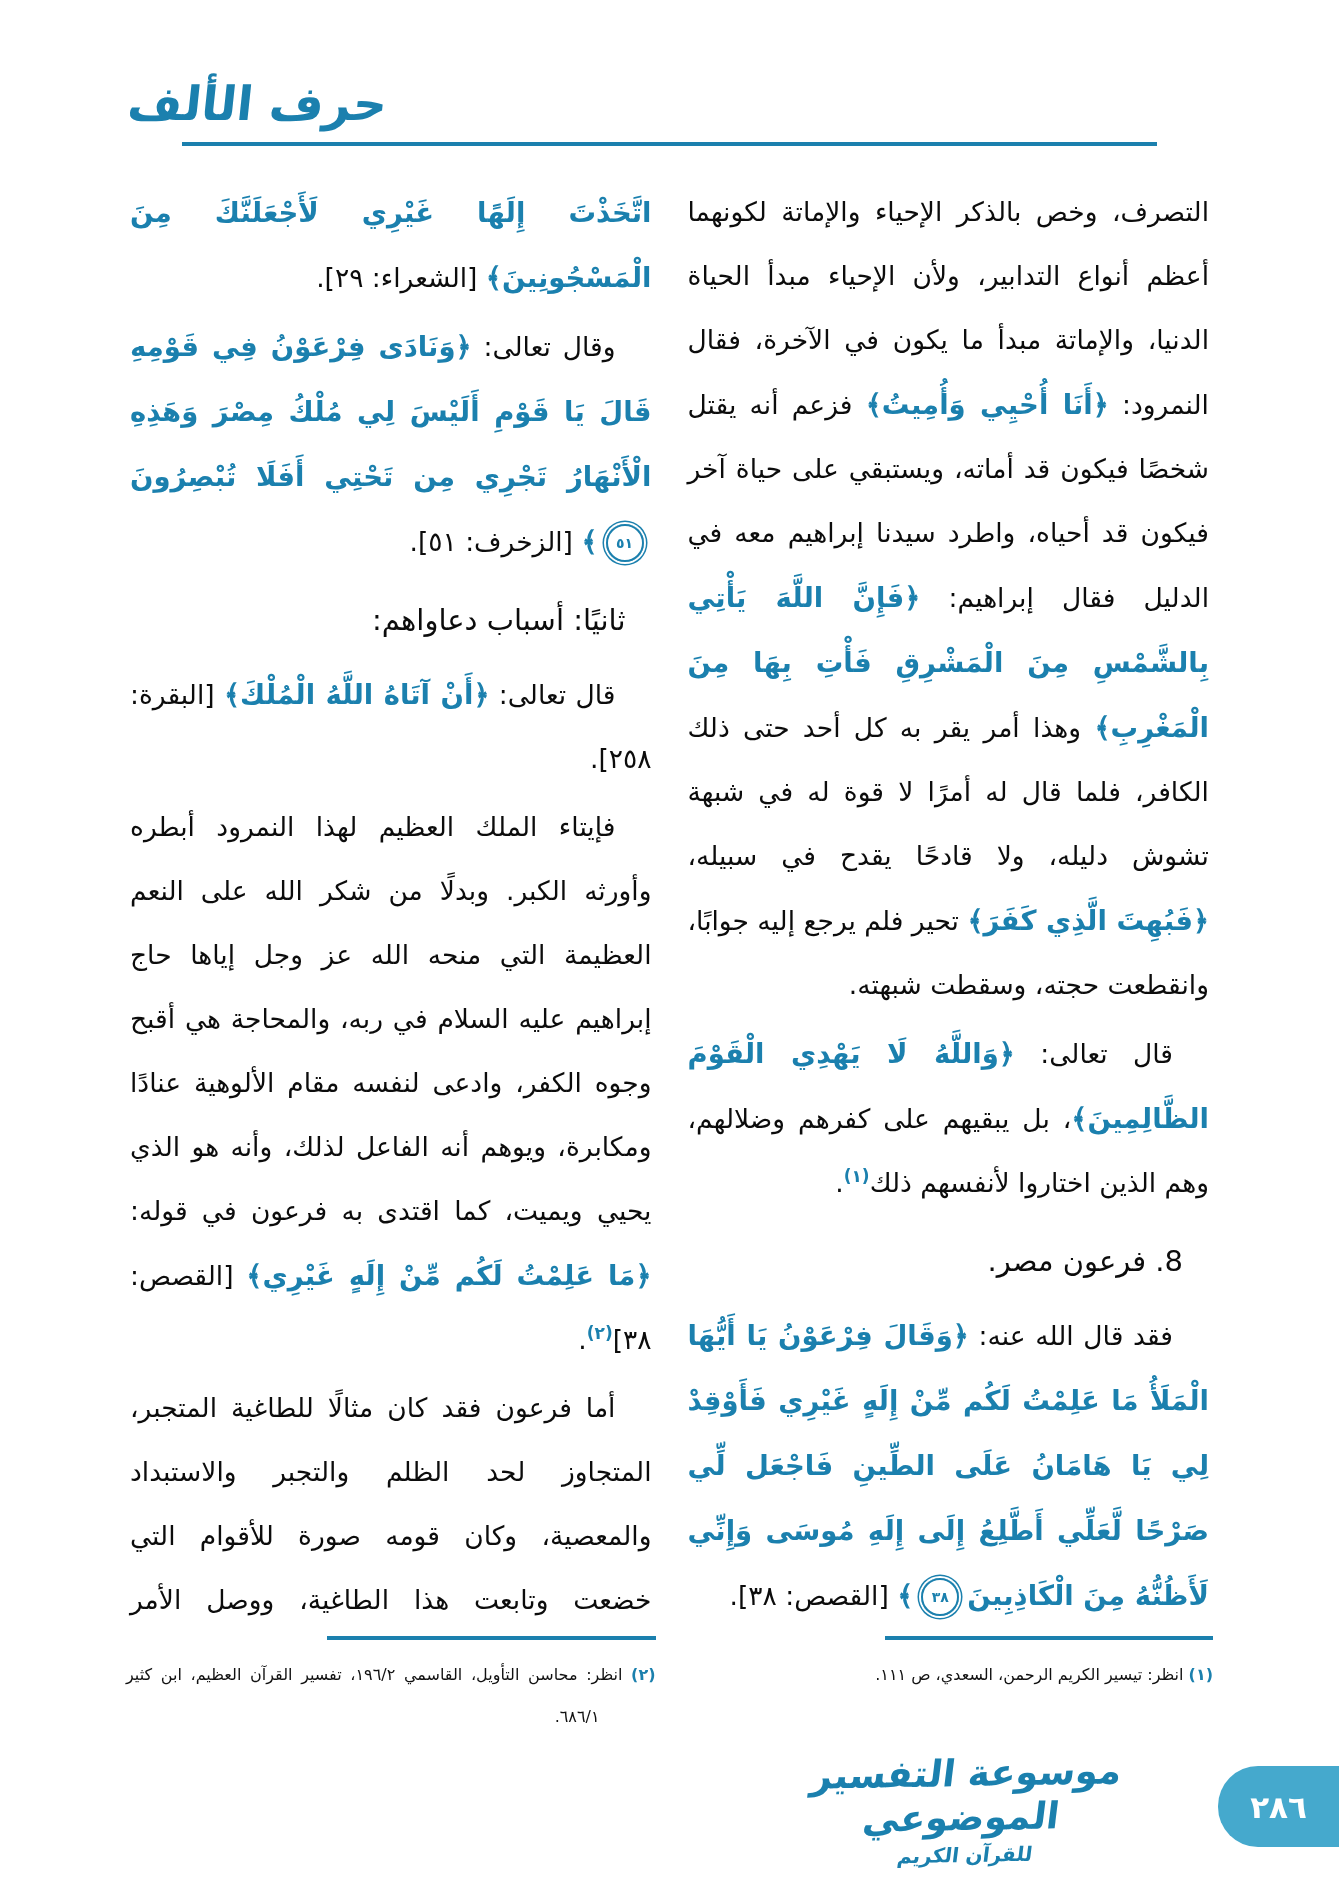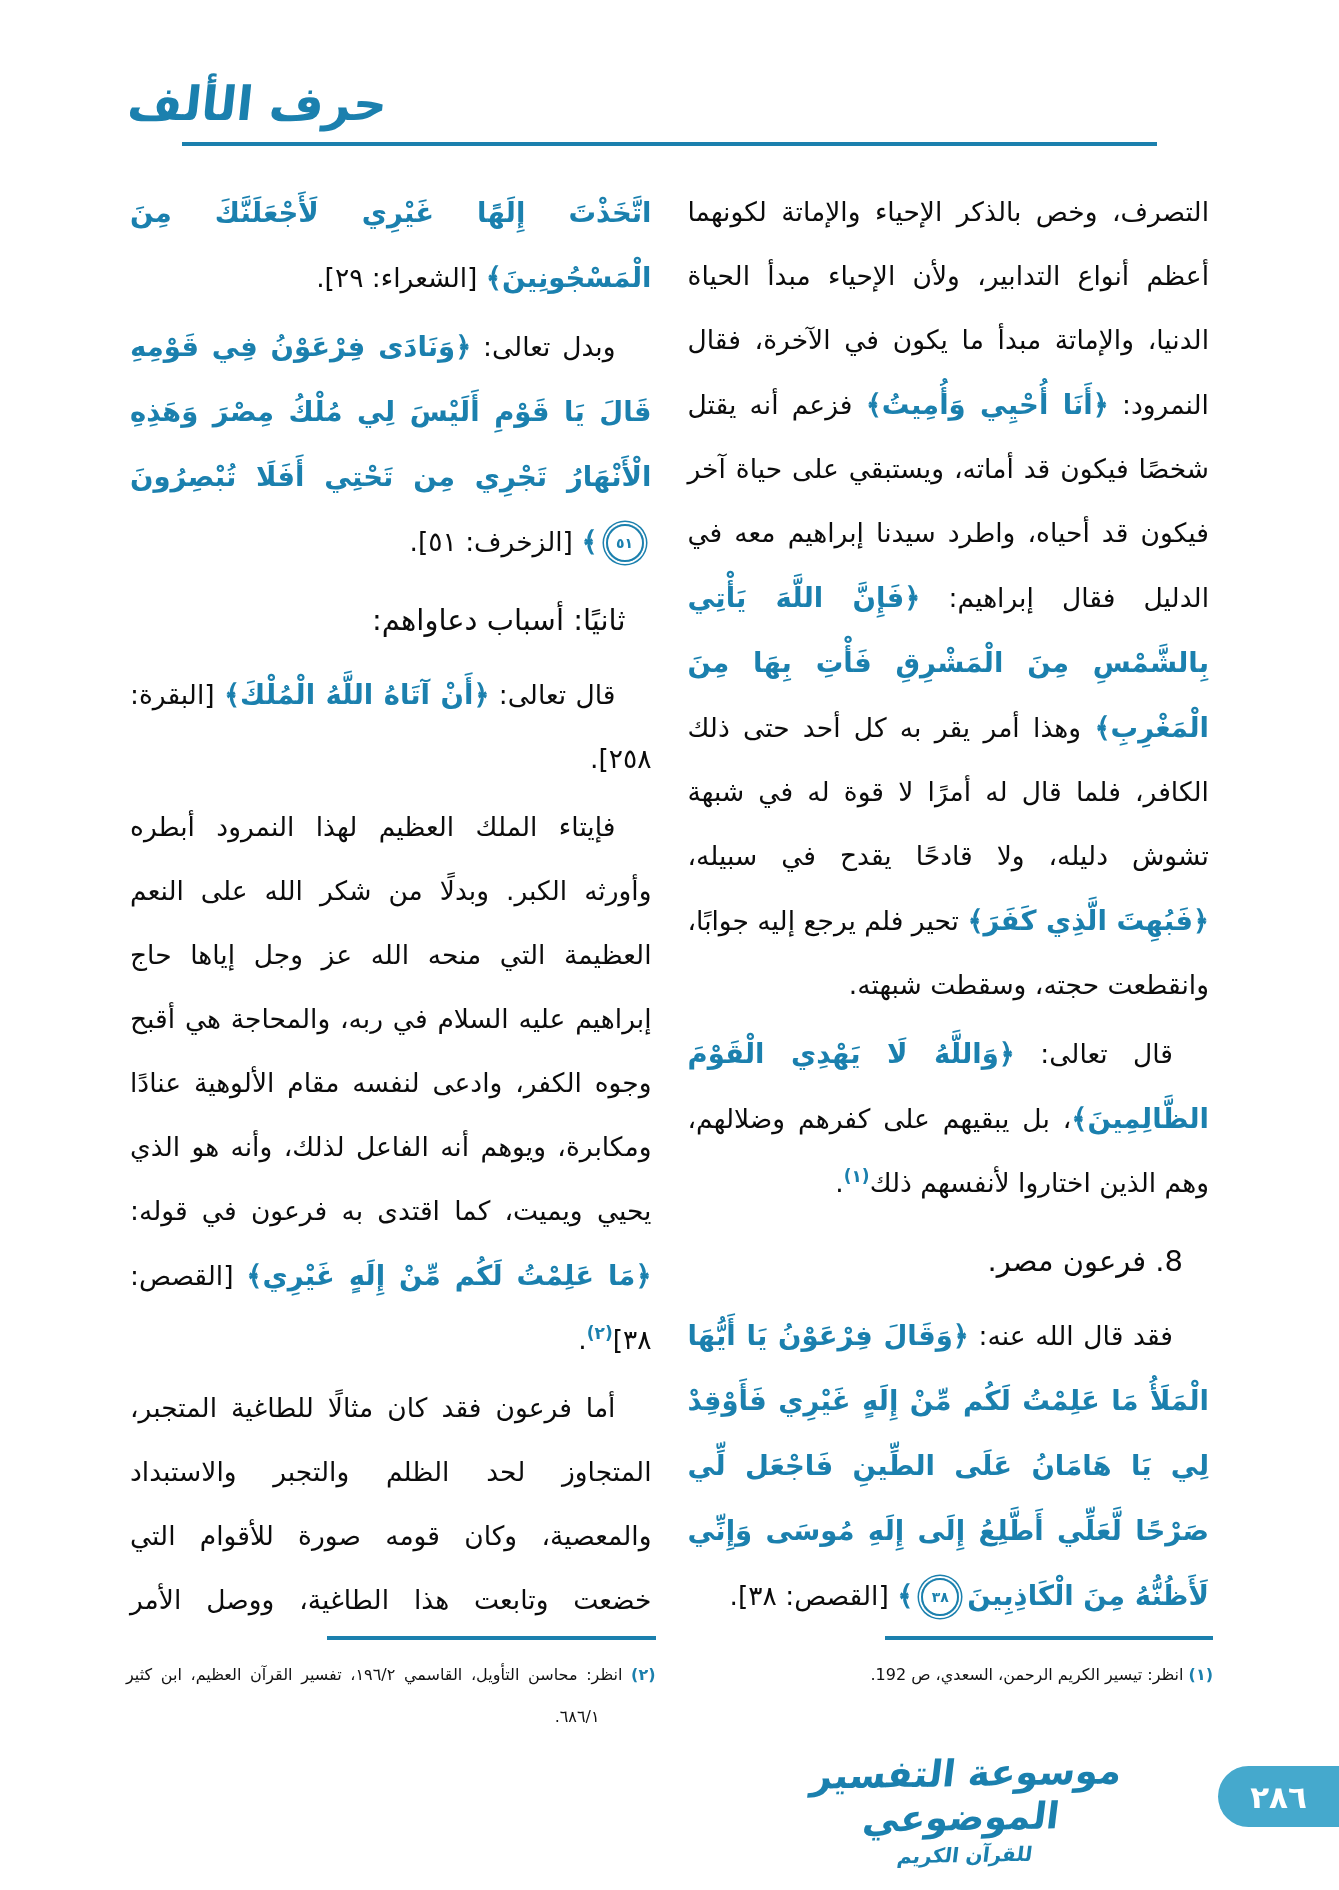--- a/index.html
+++ b/index.html
@@ -124,21 +124,21 @@
     font-size:20px;
     font-weight:bold;
     transform:skewX(-8deg);
     line-height:1.4;
   }
   .page-badge{
     position:absolute;
     top:1766px;
     right:0;
     width:121px;
-    height:61px;
+    height:81px;
     background:var(--badge);
     border-radius:40px 0 0 40px;
     display:flex;
     align-items:center;
     justify-content:center;
     color:#ffffff;
     font-size:31px;
     font-weight:bold;
     letter-spacing:3px;
   }
@@ -156,32 +156,32 @@
   <main class="columns">
     <section class="col" id="col-right">
         <p class="para no-indent"><span class="t-body">التصرف، وخص بالذكر الإحياء والإماتة لكونهما أعظم أنواع التدابير، ولأن الإحياء مبدأ الحياة الدنيا، والإماتة مبدأ ما يكون في الآخرة، فقال النمرود: </span><span class="t-quran">﴿أَنَا أُحْيِي وَأُمِيتُ﴾</span><span class="t-body"> فزعم أنه يقتل شخصًا فيكون قد أماته، ويستبقي على حياة آخر فيكون قد أحياه، واطرد سيدنا إبراهيم معه في الدليل فقال إبراهيم: </span><span class="t-quran">﴿فَإِنَّ اللَّهَ يَأْتِي بِالشَّمْسِ مِنَ الْمَشْرِقِ فَأْتِ بِهَا مِنَ الْمَغْرِبِ﴾</span><span class="t-body"> وهذا أمر يقر به كل أحد حتى ذلك الكافر، فلما قال له أمرًا لا قوة له في شبهة تشوش دليله، ولا قادحًا يقدح في سبيله، </span><span class="t-quran">﴿فَبُهِتَ الَّذِي كَفَرَ﴾</span><span class="t-body"> تحير فلم يرجع إليه جوابًا، وانقطعت حجته، وسقطت شبهته.</span></p>
         <p class="para"><span class="t-body">قال تعالى: </span><span class="t-quran">﴿وَاللَّهُ لَا يَهْدِي الْقَوْمَ الظَّالِمِينَ﴾</span><span class="t-body">، بل يبقيهم على كفرهم وضلالهم، وهم الذين اختاروا لأنفسهم ذلك</span><span class="t-note">(١)</span><span class="t-body">.</span></p>
         <p class="heading h-black"><span class="t-body">8. فرعون مصر.</span></p>
         <p class="para"><span class="t-body">فقد قال الله عنه: </span><span class="t-quran">﴿وَقَالَ فِرْعَوْنُ يَا أَيُّهَا الْمَلَأُ مَا عَلِمْتُ لَكُم مِّنْ إِلَهٍ غَيْرِي فَأَوْقِدْ لِي يَا هَامَانُ عَلَى الطِّينِ فَاجْعَل لِّي صَرْحًا لَّعَلِّي أَطَّلِعُ إِلَى إِلَهِ مُوسَى وَإِنِّي لَأَظُنُّهُ مِنَ الْكَاذِبِينَ</span><span class="verse-medallion">٣٨</span><span class="t-quran">﴾</span><span class="t-body"> [القصص: ٣٨].</span></p>
         <p class="para"></p>
       </section>
     <section class="col" id="col-left">
         <p class="para no-indent"><span class="t-quran">اتَّخَذْتَ إِلَهًا غَيْرِي لَأَجْعَلَنَّكَ مِنَ الْمَسْجُونِينَ﴾</span><span class="t-body"> [الشعراء: ٢٩].</span></p>
-        <p class="para"><span class="t-body">وبدل تعالى: </span><span class="t-quran">﴿وَنَادَى فِرْعَوْنُ فِي قَوْمِهِ قَالَ يَا قَوْمِ أَلَيْسَ لِي مُلْكُ مِصْرَ وَهَذِهِ الْأَنْهَارُ تَجْرِي مِن تَحْتِي أَفَلَا تُبْصِرُونَ</span><span class="verse-medallion">٥١</span><span class="t-quran">﴾</span><span class="t-body"> [الزخرف: ٥١].</span></p>
+        <p class="para"><span class="t-body">وقال تعالى: </span><span class="t-quran">﴿وَنَادَى فِرْعَوْنُ فِي قَوْمِهِ قَالَ يَا قَوْمِ أَلَيْسَ لِي مُلْكُ مِصْرَ وَهَذِهِ الْأَنْهَارُ تَجْرِي مِن تَحْتِي أَفَلَا تُبْصِرُونَ</span><span class="verse-medallion">٥١</span><span class="t-quran">﴾</span><span class="t-body"> [الزخرف: ٥١].</span></p>
         <p class="heading h-teal"><span class="t-body">ثانيًا: أسباب دعاواهم:</span></p>
         <p class="para"><span class="t-body">قال تعالى: </span><span class="t-quran">﴿أَنْ آتَاهُ اللَّهُ الْمُلْكَ﴾</span><span class="t-body"> [البقرة: ٢٥٨].</span></p>
         <p class="para"><span class="t-body">فإيتاء الملك العظيم لهذا النمرود أبطره وأورثه الكبر. وبدلًا من شكر الله على النعم العظيمة التي منحه الله عز وجل إياها حاج إبراهيم عليه السلام في ربه، والمحاجة هي أقبح وجوه الكفر، وادعى لنفسه مقام الألوهية عنادًا ومكابرة، ويوهم أنه الفاعل لذلك، وأنه هو الذي يحيي ويميت، كما اقتدى به فرعون في قوله: </span><span class="t-quran">﴿مَا عَلِمْتُ لَكُم مِّنْ إِلَهٍ غَيْرِي﴾</span><span class="t-body"> [القصص: ٣٨]</span><span class="t-note">(٢)</span><span class="t-body">.</span></p>
         <p class="para"><span class="t-body">أما فرعون فقد كان مثالًا للطاغية المتجبر، المتجاوز لحد الظلم والتجبر والاستبداد والمعصية، وكان قومه صورة للأقوام التي خضعت وتابعت هذا الطاغية، ووصل الأمر بفرعون إلى ادعاء الألوهية، والاستخفاف بعقول الناس وإرادتهم ومصالحهم، وكلما أنس منهم السكوت</span></p>
       </section>
   </main>
 
   <div class="footnotes-row">
     <div class="fn-cell">
       <div class="fn-rule"></div>
-      <p class="fn-text"><span class="fn-marker">(١)</span> <span>انظر: تيسير الكريم الرحمن، السعدي، ص 192.</span></p>
+      <p class="fn-text"><span class="fn-marker">(١)</span> <span>انظر: تيسير الكريم الرحمن، السعدي، ص ١١١.</span></p>
     </div>
     <div class="fn-cell">
       <div class="fn-rule"></div>
       <p class="fn-text"><span class="fn-marker">(٢)</span> <span>انظر: محاسن التأويل، القاسمي ١٩٦/٢، تفسير القرآن العظيم، ابن كثير ٦٨٦/١.</span></p>
     </div>
   </div>
 
   <div class="footer-logo">
     <div class="logo-line1">موسوعة التفسير الموضوعي</div>
     <div class="logo-line2">للقرآن الكريم</div>

